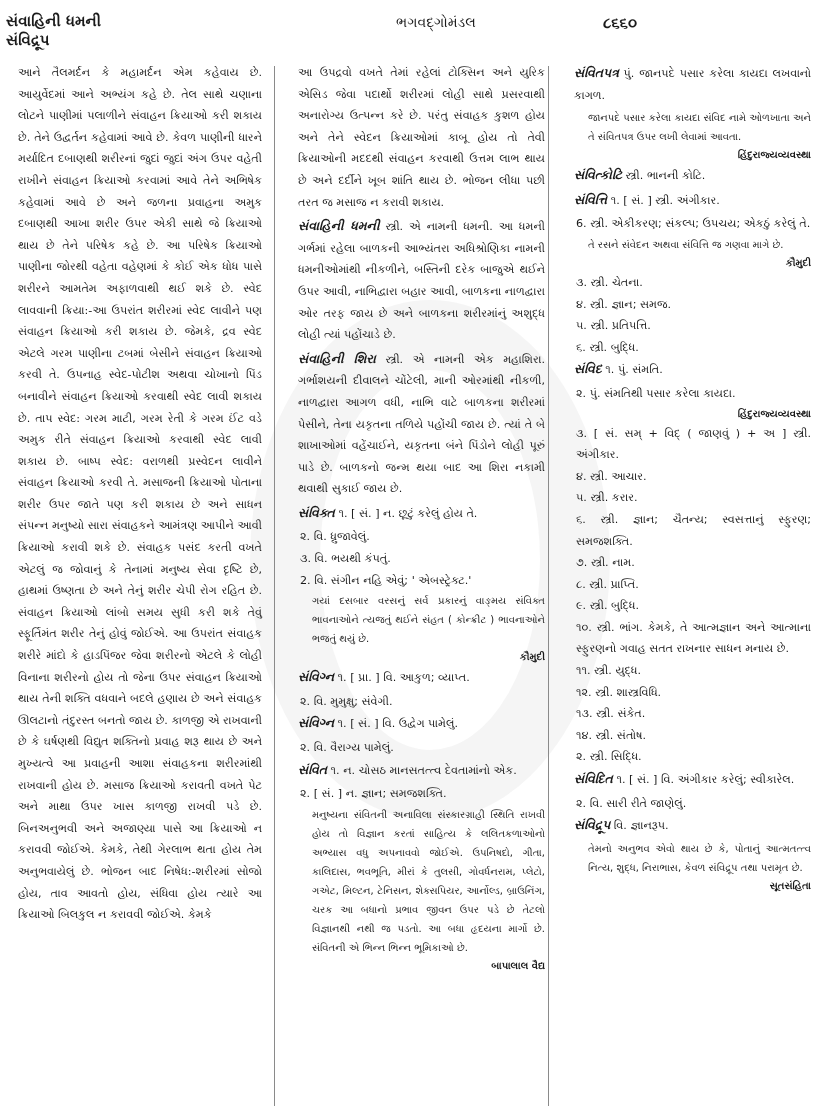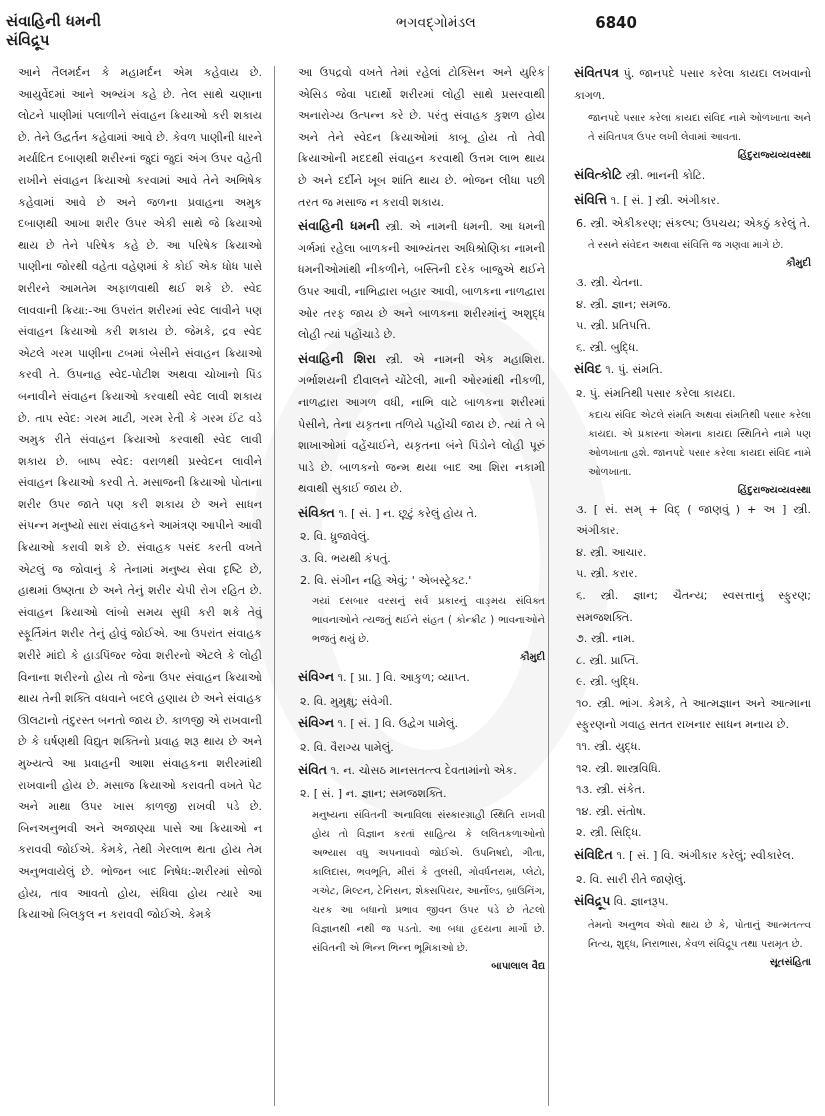--- a/index.html
+++ b/index.html
@@ -14,37 +14,37 @@
   .hdr-right { position:absolute; right:22px; top:14px; font-weight:bold; font-size:15px; }
   .col { position:absolute; top:62px; font-size:11.2px; line-height:21.6px; text-align:justify; }
   .col1 { left:18px; width:244px; }
   .col2 { left:290px; width:255px; }
   .col3 { left:566px; width:245px; }
   .divider { position:absolute; top:66px; width:1px; background:#8a8a8a; }
   .div1 { left:274px; height:1040px; }
   .div2 { left:548px; height:1040px; }
   p { margin:0; }
   .entry { margin:0 0 2px 8px; text-indent:0; }
-  .head { font-weight:bold; font-size:12.5px; }
+  .head { font-weight:bold; font-size:12.5px;font-style:italic; }
   .sub { padding-left:10px; }
   .quote { padding-left:22px; font-size:10px; line-height:19px; }
   .src { text-align:right; font-weight:bold; font-size:10px; line-height:18px; }
 </style>
 </head>
 <body>
 
 <div class="page">
   <div class="watermark"></div>
 
   <div class="hdr-left">
     <div>સંવાહિની ધમની</div>
     <div>સંવિદ્રૂપ</div>
   </div>
   <div class="hdr-center">ભગવદ્ગોમંડલ</div>
-  <div class="hdr-right">6840</div>
+  <div class="hdr-right">૮૬૬૦</div>
 
   <div class="divider div1"></div>
   <div class="divider div2"></div>
 
   <div class="col col1">
     <p>આને તૈલમર્દન કે મહામર્દન એમ કહેવાય છે. આયુર્વેદમાં આને અભ્યંગ કહે છે. તેલ સાથે ચણાના લોટને પાણીમાં પલાળીને સંવાહન ક્રિયાઓ કરી શકાય છે. તેને ઉદ્વર્તન કહેવામાં આવે છે. કેવળ પાણીની ધારને મર્યાદિત દબાણથી શરીરનાં જુદાં જુદાં અંગ ઉપર વહેતી રાખીને સંવાહન ક્રિયાઓ કરવામાં આવે તેને અભિષેક કહેવામાં આવે છે અને જળના પ્રવાહના અમુક દબાણથી આખા શરીર ઉપર એકી સાથે જે ક્રિયાઓ થાય છે તેને પરિષેક કહે છે. આ પરિષેક ક્રિયાઓ પાણીના જોરથી વહેતા વહેણમાં કે કોઈ એક ધોધ પાસે શરીરને આમતેમ અફાળવાથી થઈ શકે છે. સ્વેદ લાવવાની ક્રિયા:-આ ઉપરાંત શરીરમાં સ્વેદ લાવીને પણ સંવાહન ક્રિયાઓ કરી શકાય છે. જેમકે, દ્રવ સ્વેદ એટલે ગરમ પાણીના ટબમાં બેસીને સંવાહન ક્રિયાઓ કરવી તે. ઉપનાહ સ્વેદ-પોટીશ અથવા ચોખાનો પિંડ બનાવીને સંવાહન ક્રિયાઓ કરવાથી સ્વેદ લાવી શકાય છે. તાપ સ્વેદ: ગરમ માટી, ગરમ રેતી કે ગરમ ઈંટ વડે અમુક રીતે સંવાહન ક્રિયાઓ કરવાથી સ્વેદ લાવી શકાય છે. બાષ્પ સ્વેદ: વરાળથી પ્રસ્વેદન લાવીને સંવાહન ક્રિયાઓ કરવી તે. મસાજની ક્રિયાઓ પોતાના શરીર ઉપર જાતે પણ કરી શકાય છે અને સાધન સંપન્ન મનુષ્યો સારા સંવાહકને આમંત્રણ આપીને આવી ક્રિયાઓ કરાવી શકે છે. સંવાહક પસંદ કરતી વખતે એટલું જ જોવાનું કે તેનામાં મનુષ્ય સેવા દૃષ્ટિ છે, હાથમાં ઉષ્ણતા છે અને તેનું શરીર ચેપી રોગ રહિત છે. સંવાહન ક્રિયાઓ લાંબો સમય સુધી કરી શકે તેવું સ્ફૂર્તિમંત શરીર તેનું હોવું જોઈએ. આ ઉપરાંત સંવાહક શરીરે માંદો કે હાડપિંજર જેવા શરીરનો એટલે કે લોહી વિનાના શરીરનો હોય તો જેના ઉપર સંવાહન ક્રિયાઓ થાય તેની શક્તિ વધવાને બદલે હણાય છે અને સંવાહક ઊલટાનો તંદુરસ્ત બનતો જાય છે. કાળજી એ રાખવાની છે કે ઘર્ષણથી વિદ્યુત શક્તિનો પ્રવાહ શરૂ થાય છે અને મુખ્યત્વે આ પ્રવાહની આશા સંવાહકના શરીરમાંથી રાખવાની હોય છે. મસાજ ક્રિયાઓ કરાવતી વખતે પેટ અને માથા ઉપર ખાસ કાળજી રાખવી પડે છે. બિનઅનુભવી અને અજાણ્યા પાસે આ ક્રિયાઓ ન કરાવવી જોઈએ. કેમકે, તેથી ગેરલાભ થતા હોય તેમ અનુભવાયેલું છે. ભોજન બાદ નિષેધ:-શરીરમાં સોજો હોય, તાવ આવતો હોય, સંધિવા હોય ત્યારે આ ક્રિયાઓ બિલકુલ ન કરાવવી જોઈએ. કેમકે</p>
   </div>
 
   <div class="col col2">
     <p class="entry">આ ઉપદ્રવો વખતે તેમાં રહેલાં ટોક્સિન અને યુરિક એસિડ જેવા પદાર્થો શરીરમાં લોહી સાથે પ્રસરવાથી અનારોગ્ય ઉત્પન્ન કરે છે. પરંતુ સંવાહક કુશળ હોય અને તેને સ્વેદન ક્રિયાઓમાં કાબૂ હોય તો તેવી ક્રિયાઓની મદદથી સંવાહન કરવાથી ઉત્તમ લાભ થાય છે અને દર્દીને ખૂબ શાંતિ થાય છે. ભોજન લીધા પછી તરત જ મસાજ ન કરાવી શકાય.</p>
@@ -111,21 +111,20 @@
     <p class="sub">૩. સ્ત્રી. ચેતના.</p>
     <p class="sub">૪. સ્ત્રી. જ્ઞાન; સમજ.</p>
     <p class="sub">૫. સ્ત્રી. પ્રતિપત્તિ.</p>
     <p class="sub">૬. સ્ત્રી. બુદ્ધિ.</p>
 
     <p class="entry">
       <span class="head">સંવિદ</span>
       <span>૧. પું. સંમતિ.</span>
     </p>
     <p class="sub">૨. પું. સંમતિથી પસાર કરેલા કાયદા.</p>
-    <p class="quote">કદાચ સંવિદ એટલે સંમતિ અથવા સંમતિથી પસાર કરેલા કાયદા. એ પ્રકારના એમના કાયદા સ્થિતિને નામે પણ ઓળખાતા હશે. જાનપદે પસાર કરેલા કાયદા સંવિદ નામે ઓળખાતા.</p>
     <p class="src">હિંદુરાજ્યવ્યવસ્થા</p>
     <p class="sub">૩. [ સં. સમ્ + વિદ્ ( જાણવું ) + અ ] સ્ત્રી. અંગીકાર.</p>
     <p class="sub">૪. સ્ત્રી. આચાર.</p>
     <p class="sub">૫. સ્ત્રી. કરાર.</p>
     <p class="sub">૬. સ્ત્રી. જ્ઞાન; ચૈતન્ય; સ્વસત્તાનું સ્ફુરણ; સમજશક્તિ.</p>
     <p class="sub">૭. સ્ત્રી. નામ.</p>
     <p class="sub">૮. સ્ત્રી. પ્રાપ્તિ.</p>
     <p class="sub">૯. સ્ત્રી. બુદ્ધિ.</p>
     <p class="sub">૧૦. સ્ત્રી. ભાંગ. કેમકે, તે આત્મજ્ઞાન અને આત્માના સ્ફુરણનો ગવાહ સતત રાખનાર સાધન મનાય છે.</p>
     <p class="sub">૧૧. સ્ત્રી. યુદ્ધ.</p>

